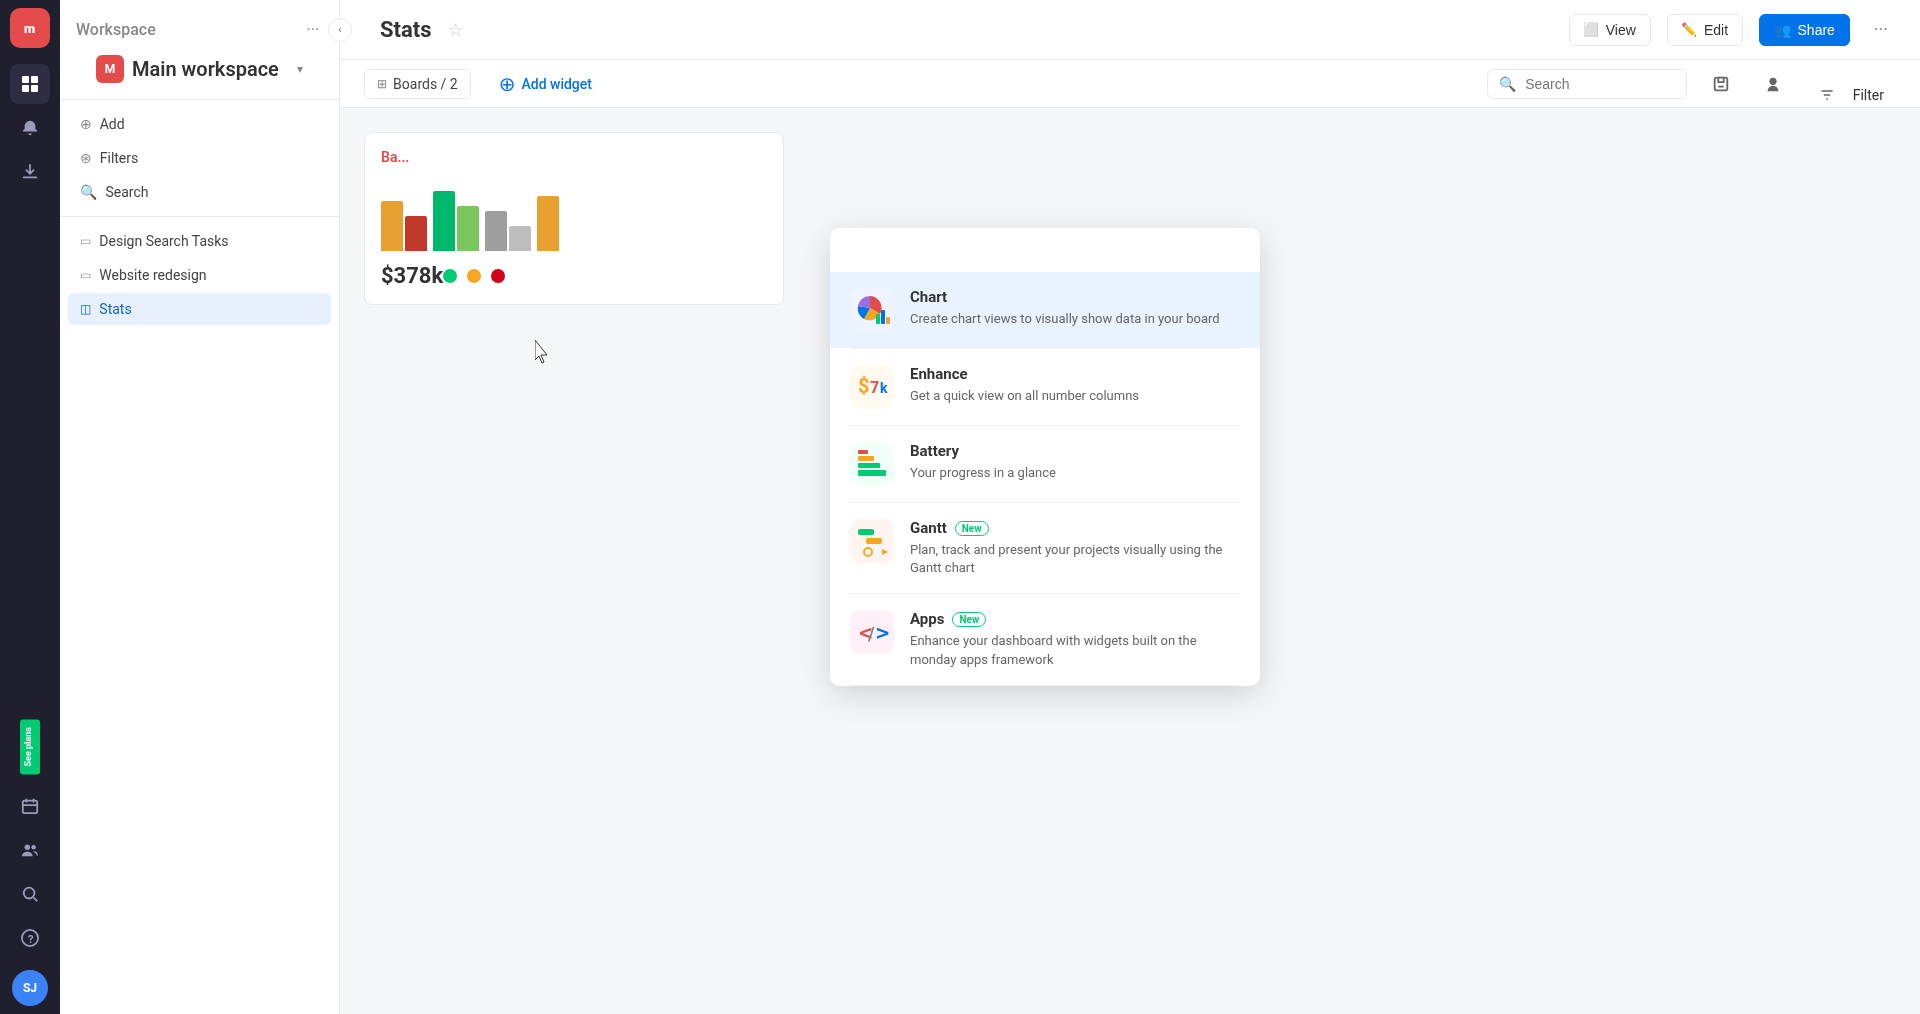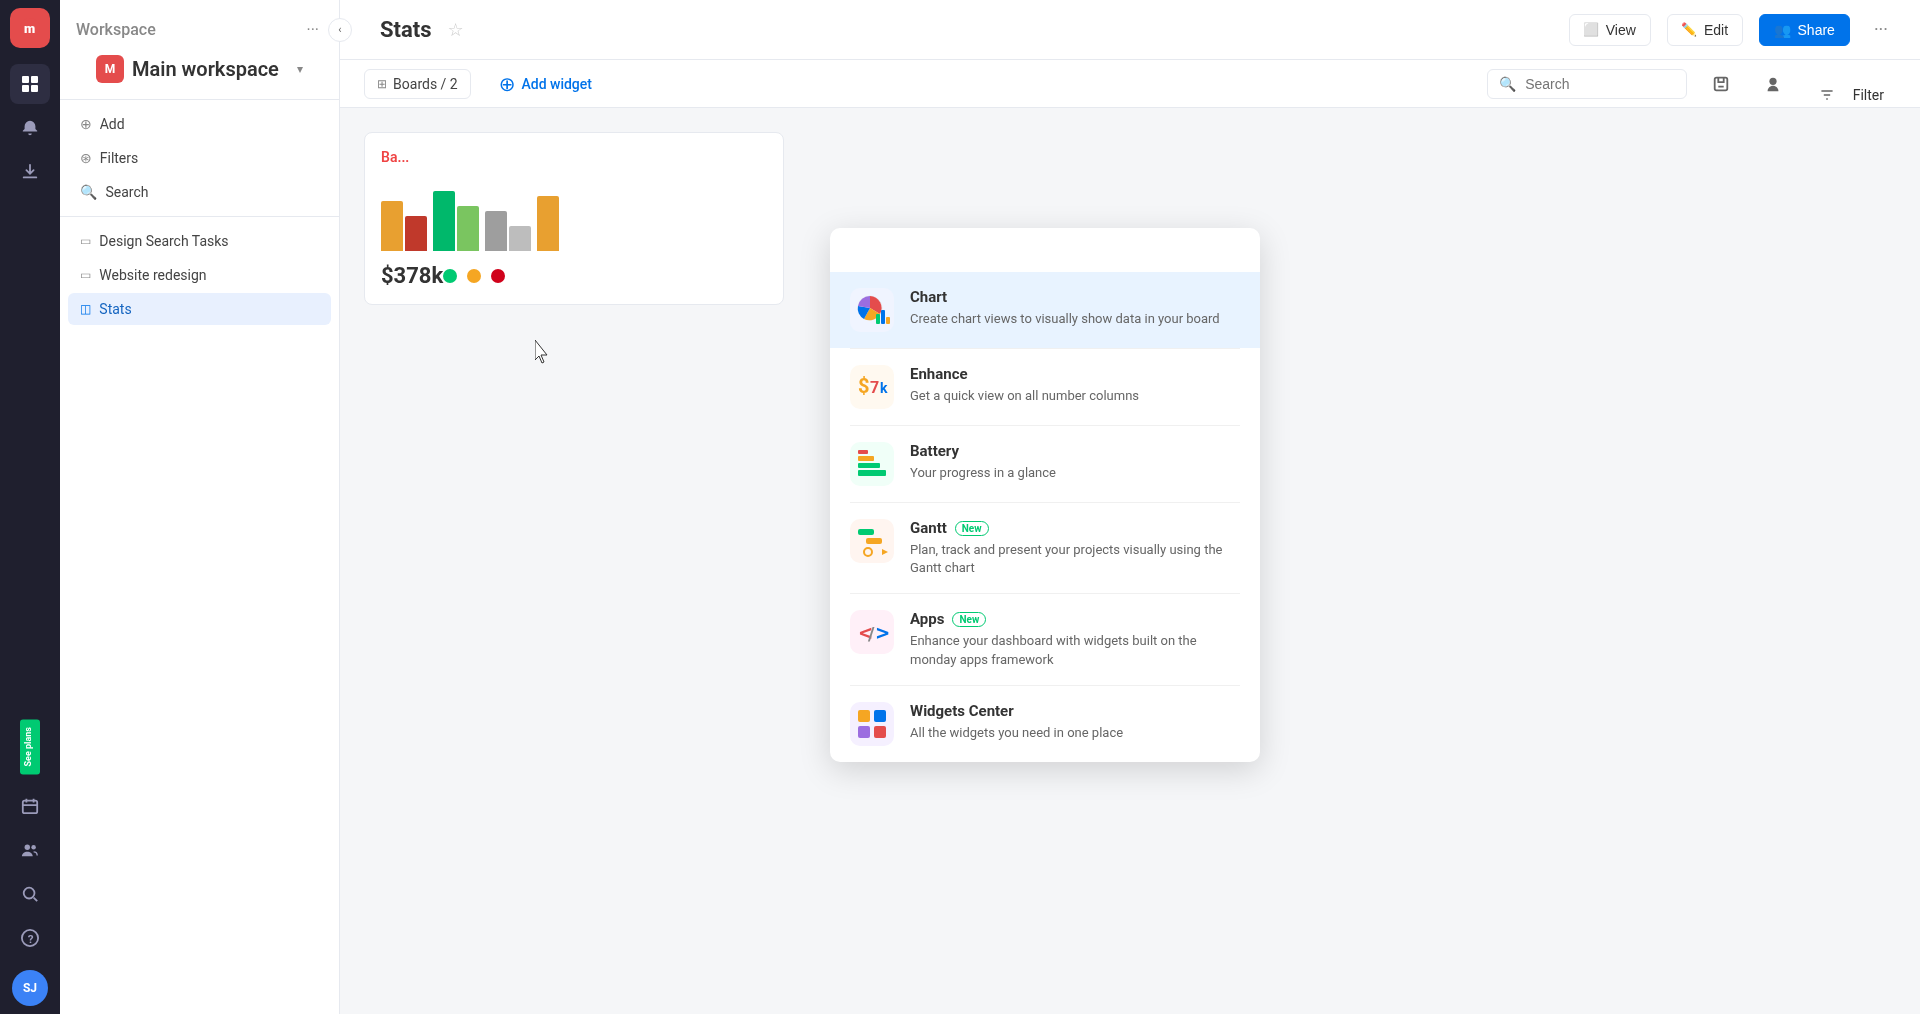--- a/index.html
+++ b/index.html
@@ -644,34 +644,20 @@
           <div class="menu-item-title">
             Apps
             <span class="new-badge">New</span>
           </div>
           <div class="menu-item-desc">Enhance your dashboard with widgets built on the monday apps framework</div>
         </div>
       </div>
 
       <div class="divider"></div>
 
-      <div class="menu-item">
-        <div class="menu-item-icon widgets-icon-wrap">
-          <svg width="36" height="36" viewBox="0 0 36 36">
-            <rect x="4" y="4" width="12" height="12" rx="2" fill="#f5a623"></rect>
-            <rect x="20" y="4" width="12" height="12" rx="2" fill="#0073ea"></rect>
-            <rect x="4" y="20" width="12" height="12" rx="2" fill="#9c6de0"></rect>
-            <rect x="20" y="20" width="12" height="12" rx="2" fill="#e44c4c"></rect>
-          </svg>
-        </div>
-        <div class="menu-item-content">
-          <div class="menu-item-title">Widgets Center</div>
-          <div class="menu-item-desc">All the widgets you need in one place</div>
-        </div>
-      </div>
 
     </div>
 
     <div style="position:absolute; top:232px; left:195px; z-index:200; pointer-events:none;">
       <svg width="16" height="24" viewBox="0 0 16 24">
         <path d="M0 0 L0 20 L4 16 L7 23 L9 22 L6 15 L12 15 Z" fill="white" stroke="#333" stroke-width="1"></path>
       </svg>
     </div>
 
   </div>

